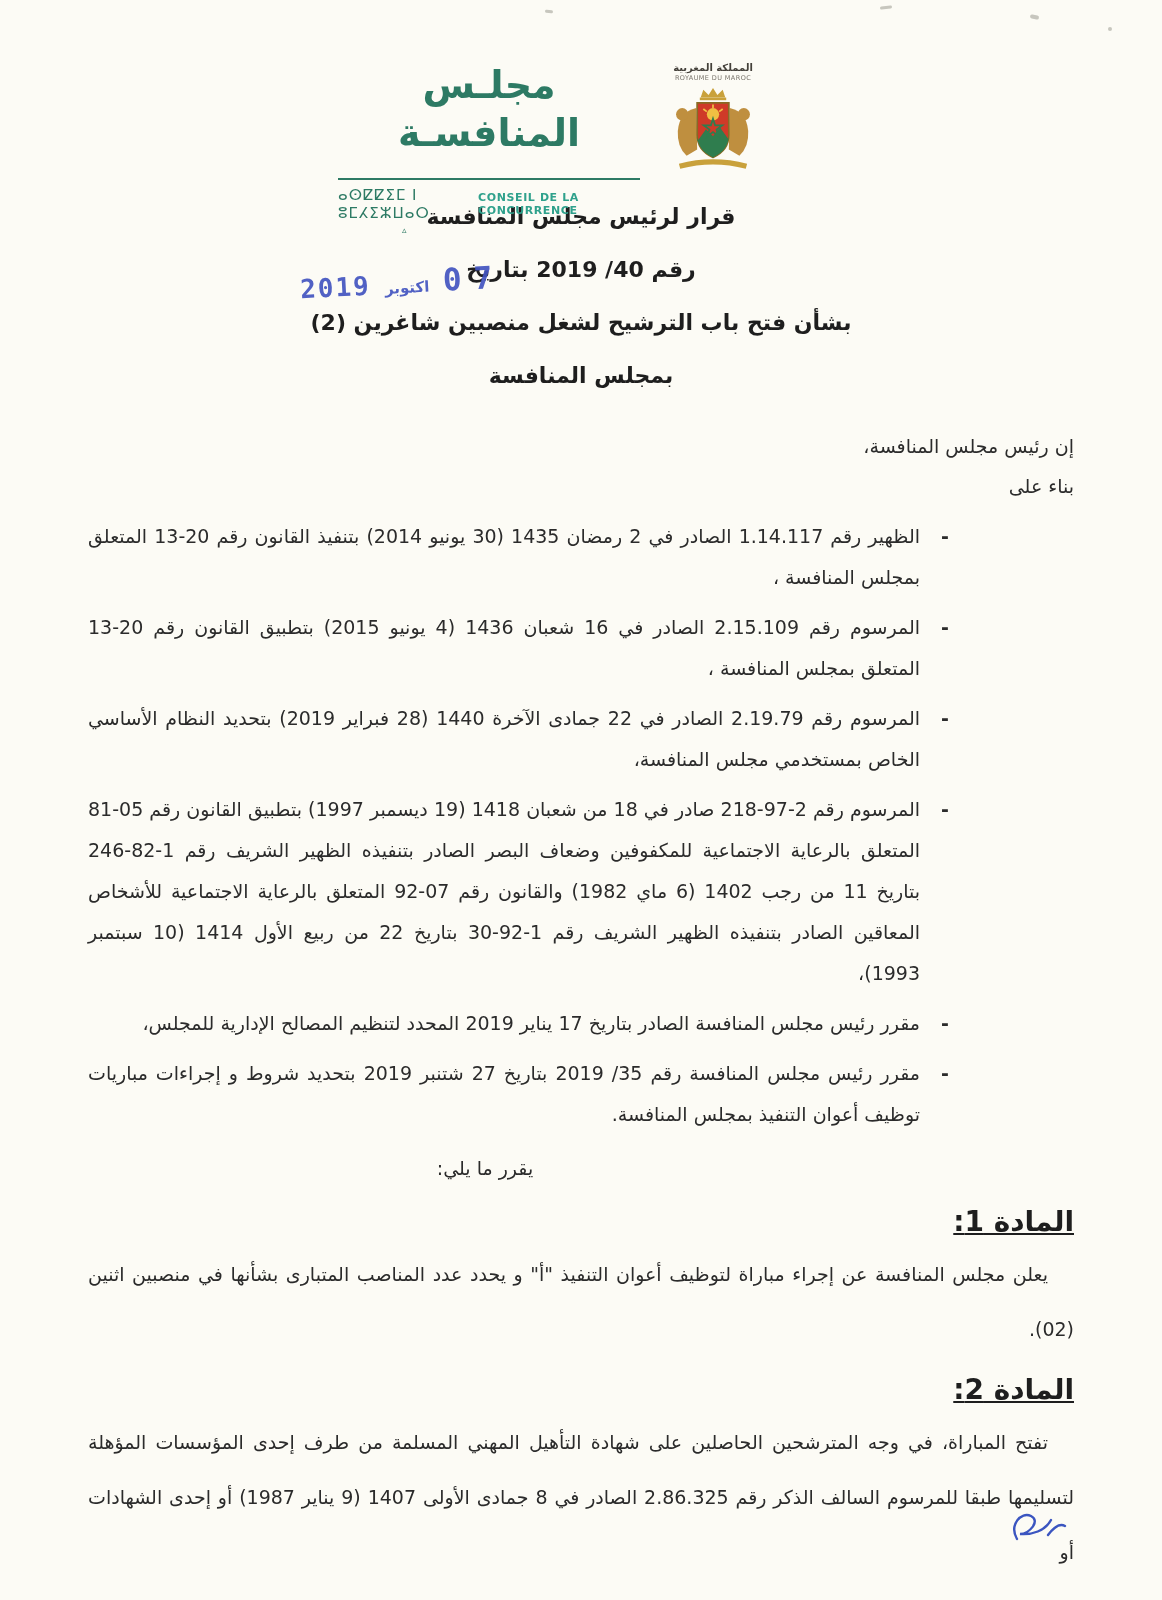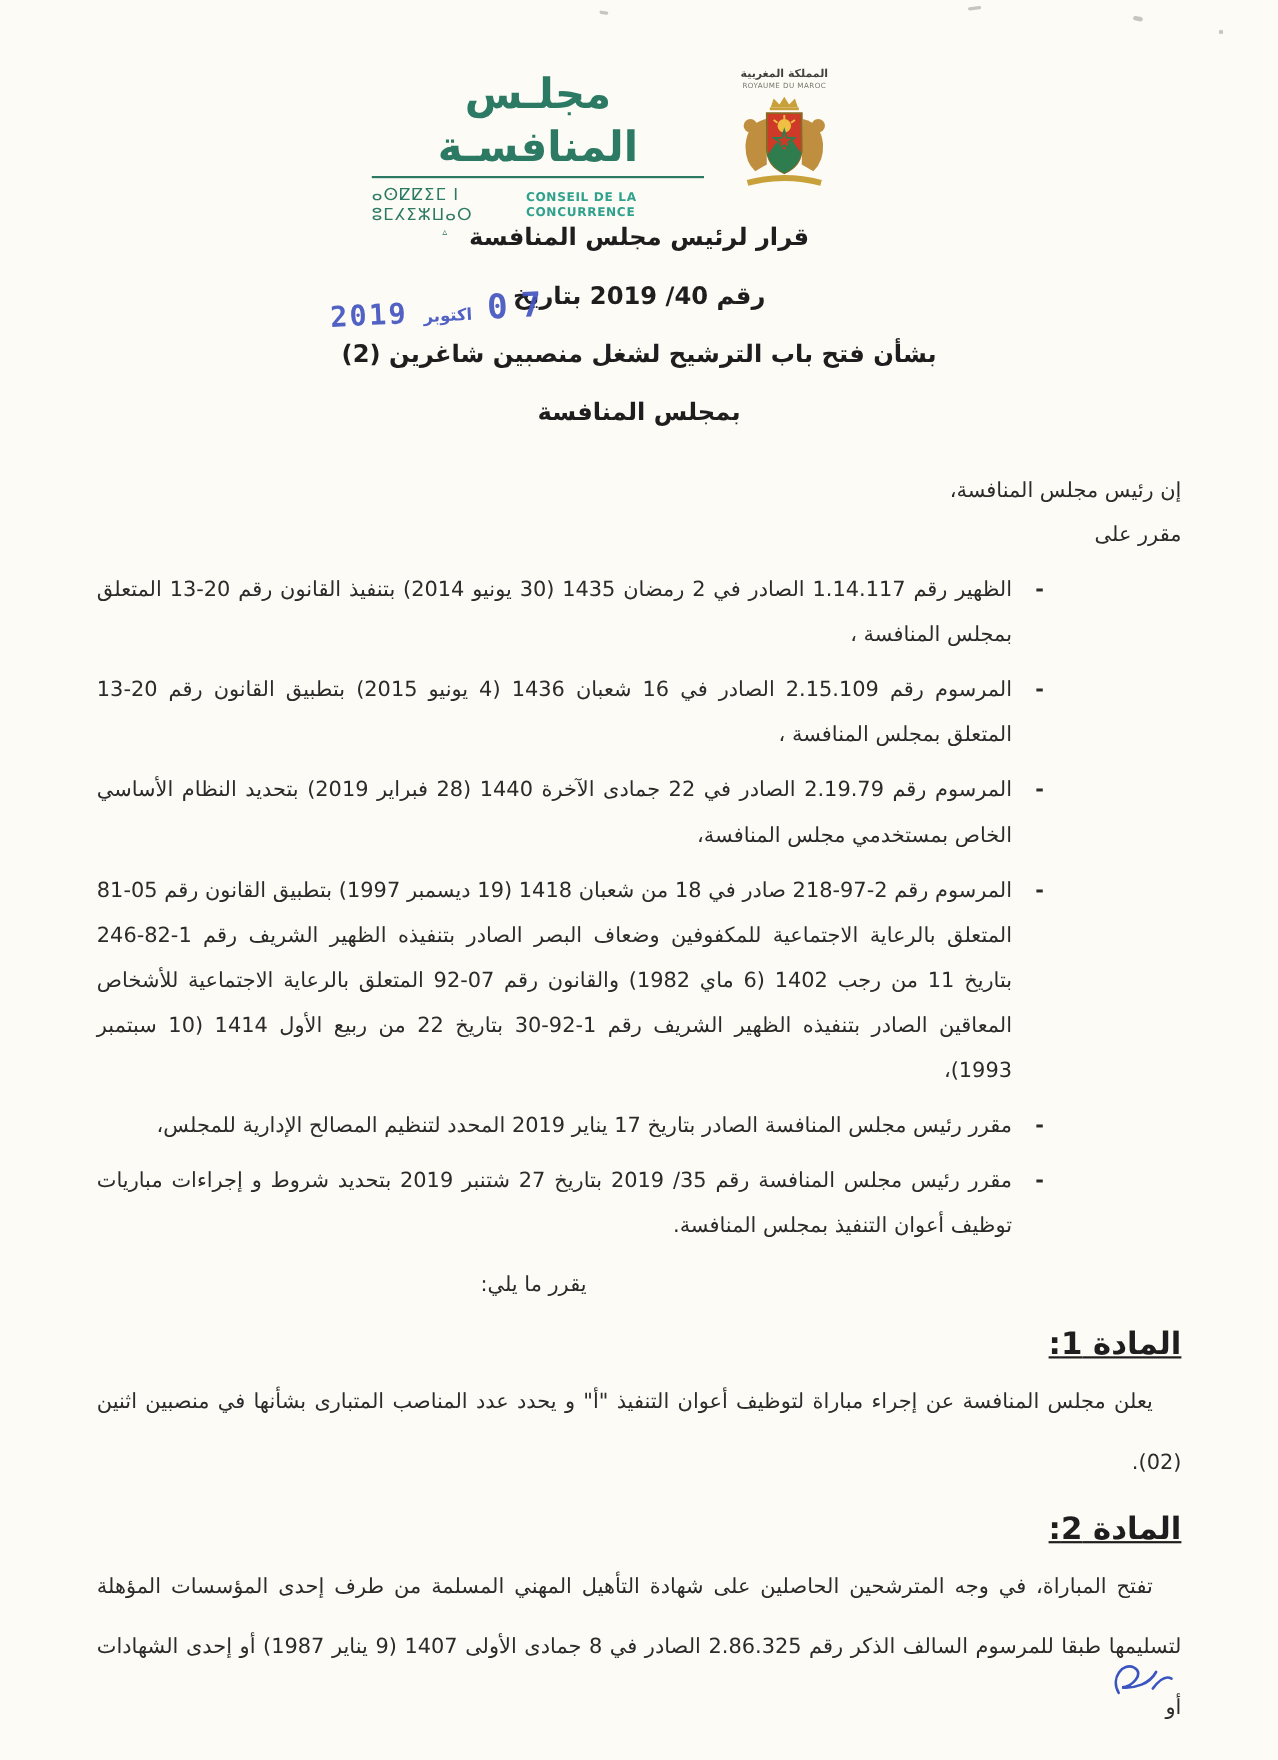--- a/index.html
+++ b/index.html
@@ -18,21 +18,21 @@
 
   
   .doc-header {
     display:flex; justify-content:center; align-items:flex-start; gap:22px;
     padding-top:62px; direction:ltr; transform:translateX(-30px); height:182px;
   }
   .logo-block { width:302px; }
   .logo-ar {
     font-size:38px; font-weight:bold; color:#2d7a64; line-height:1.25;
     text-align:center; direction:rtl;
-    border-bottom:2px solid #2d7a64; padding-bottom:3px;
+    border-bottom:2px solid #2d7a64; padding-bottom:21px;
   }
   .logo-sub { display:flex; justify-content:space-between; align-items:center; margin-top:6px; }
   .logo-tif { font-size:15px; color:#2d7a64; letter-spacing:1px; }
   .logo-fr  { font-size:11px; color:#2fa18c; letter-spacing:.6px; font-weight:bold; }
   .logo-tri { text-align:left; padding-left:64px; color:#2d7a64; font-size:9px; line-height:10px; margin-top:3px; }
 
   .emblem-block { width:102px; text-align:center; }
   .kingdom-ar { font-size:10px; font-weight:bold; color:#44403a; direction:rtl; }
   .kingdom-fr { font-size:6.5px; color:#7a756d; letter-spacing:.4px; margin-top:1px; }
   .emblem-svg { margin-top:2px; }
@@ -118,21 +118,21 @@
   </section>
 
   <div class="stamp">
     <span class="s-day">07</span>
     <span class="s-month">اكتوبر</span>
     <span class="s-year">2019</span>
   </div>
 
   <section class="doc-body">
     <p class="intro">إن رئيس مجلس المنافسة،</p>
-    <p class="basis">مقرر على</p>
+    <p class="basis">بناء على</p>
 
     <div class="citations">
       <div class="citation">
         <span class="dash">-</span>
         <p>الظهير رقم 1.14.117 الصادر في 2 رمضان 1435 (30 يونيو 2014) بتنفيذ القانون رقم 20-13 المتعلق بمجلس المنافسة ،</p>
       </div>
       <div class="citation">
         <span class="dash">-</span>
         <p>المرسوم رقم 2.15.109 الصادر في 16 شعبان 1436 (4 يونيو 2015) بتطبيق القانون رقم 20-13 المتعلق بمجلس المنافسة ،</p>
       </div>

